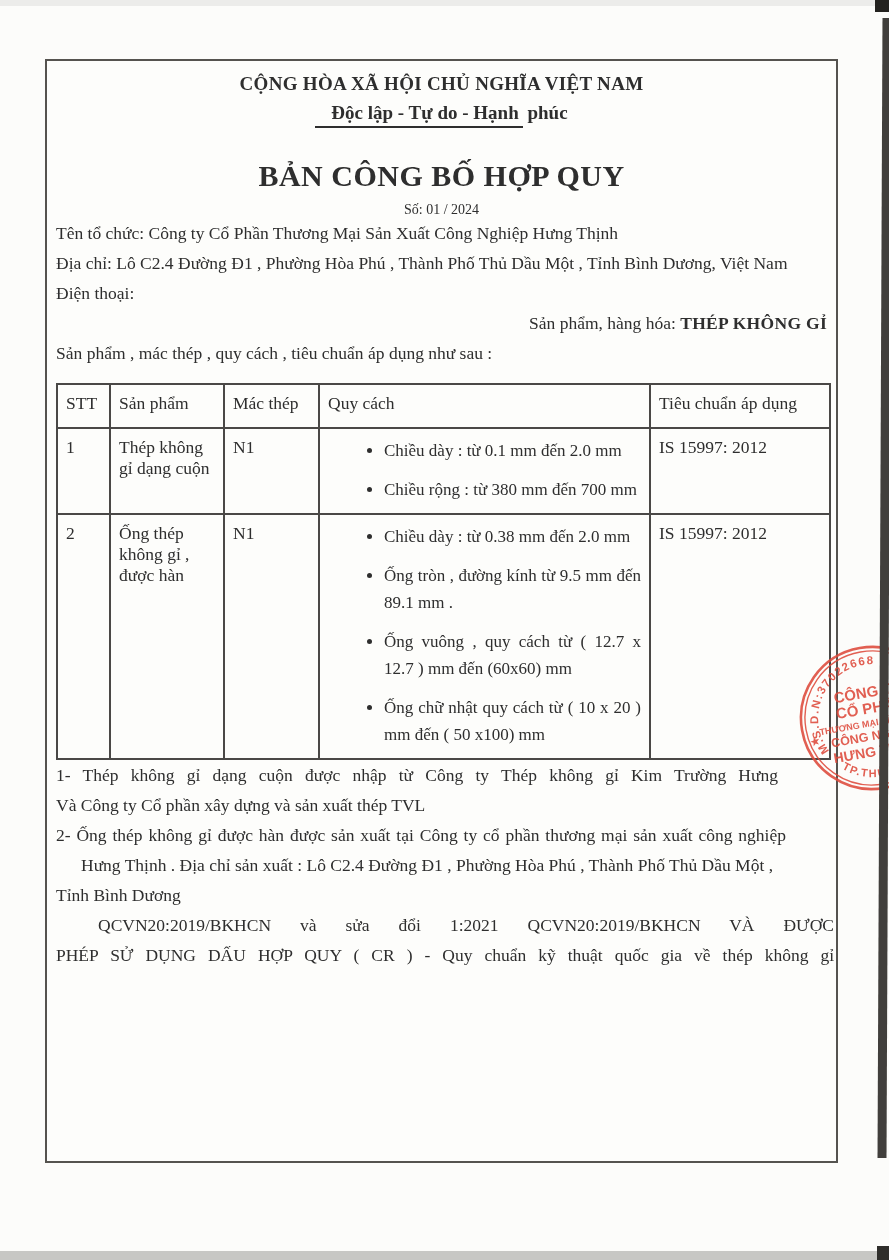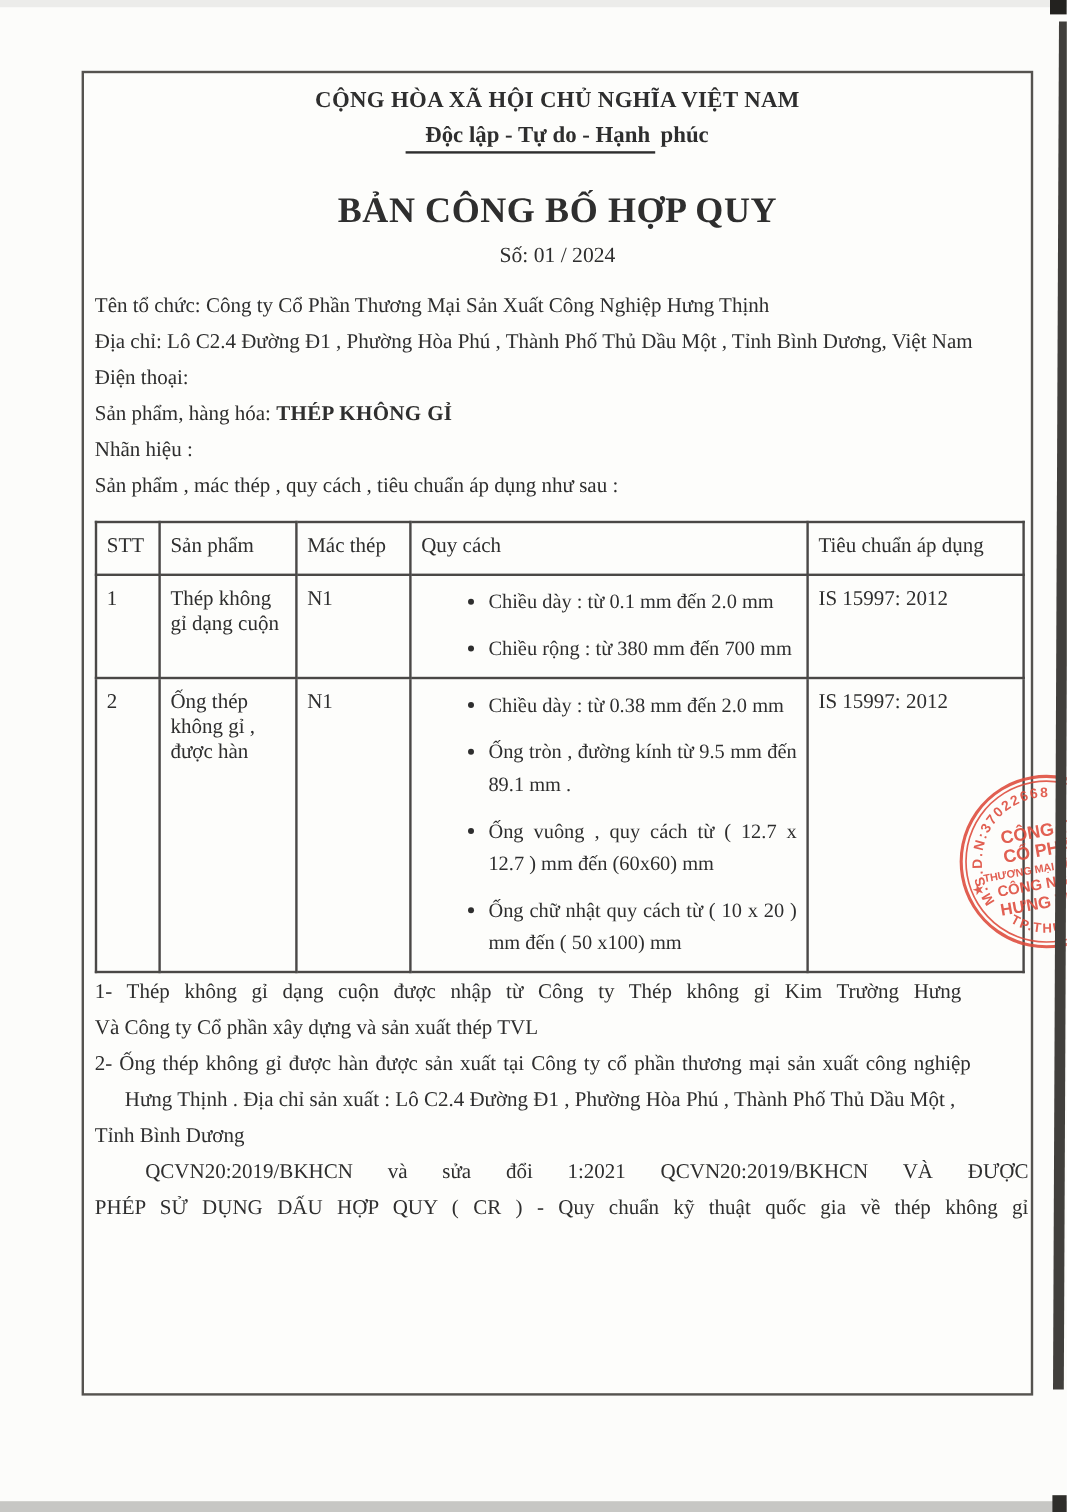--- a/index.html
+++ b/index.html
@@ -9,37 +9,37 @@
     background:#fcfcfa; color:#2e2e2e;
     font-family:"Liberation Serif","DejaVu Serif",serif;
   }
   .scan-top { position:absolute; left:0; top:0; width:889px; height:6px; background:#ececea; }
   .scan-right { position:absolute; left:880px; top:18px; width:9px; height:1140px; background:#413f3c; transform:rotate(0.25deg); }
   .scan-top-right { position:absolute; left:875px; top:0; width:14px; height:12px; background:#23221f; }
   .scan-bottom { position:absolute; left:0; top:1251px; width:889px; height:9px; background:#c7c7c4; }
   .scan-bottom-right { position:absolute; left:877px; top:1246px; width:12px; height:14px; background:#2f2e2b; }
 
   .frame {
-    position:absolute; left:68px; top:59px; width:793px; height:1104px;
+    position:absolute; left:45px; top:59px; width:793px; height:1104px;
     border:2px solid #55534f; background:#fdfdfb;
     padding:8px 9px 0 9px;
   }
 
   .c { text-align:center; }
   .republic { font-size:19px; font-weight:bold; letter-spacing:.3px; margin:4px 0 0; }
   .motto { font-size:19px; font-weight:bold; margin:7px 0 0; }
   .motto .ul { border-bottom:2px solid #2e2e2e; padding:0 4px 3px 16px; }
   .doc-title { font-size:30px; font-weight:bold; letter-spacing:.5px; margin:35px 0 0; }
-  .doc-number { font-size:18px; margin:9px 0 16px; }
+  .doc-number { font-size:14px; margin:9px 0 0; }
 
   p.body-line { font-size:17.5px; line-height:30px; margin:0; }
   .org   { margin:15px 0 0 23px; }
   .addr  { margin:0 0 0 23px; width:732px; text-align:justify; }
   .phone { margin:0 0 0 23px; }
-  .product { margin:7px 0 0 30px; }
+  .product { margin:7px 0 0 30px;text-align:right; }
   .product b { letter-spacing:.3px; }
   .brand { margin:0 0 0 30px; }
   .intro { margin:6px 0 0 30px; }
 
   table.products {
     margin:15px 0 0 0; border-collapse:collapse; table-layout:fixed; width:773px;
     font-size:17.5px;
   }
   table.products th, table.products td {
     border:2px solid #4a4846; vertical-align:top; padding:8px 8px; font-weight:normal; text-align:left;
@@ -75,21 +75,20 @@
   <p class="republic c">CỘNG HÒA XÃ HỘI CHỦ NGHĨA VIỆT NAM</p>
   <p class="motto c"><span class="ul">Độc lập - Tự do - Hạnh</span><span> phúc</span></p>
 
   <p class="doc-title c">BẢN CÔNG BỐ HỢP QUY</p>
   <p class="doc-number c">Số: 01 / 2024</p>
 
   <p class="body-line org">Tên tổ chức: Công ty Cổ Phần Thương Mại Sản Xuất Công Nghiệp Hưng Thịnh</p>
   <p class="body-line addr">Địa chỉ: Lô C2.4 Đường Đ1 , Phường Hòa Phú , Thành Phố Thủ Dầu Một , Tỉnh Bình Dương, Việt Nam</p>
   <p class="body-line phone">Điện thoại:</p>
   <p class="body-line product"><span>Sản phẩm, hàng hóa: </span><b>THÉP KHÔNG GỈ</b></p>
-  <p class="body-line brand">Nhãn hiệu :</p>
   <p class="body-line intro">Sản phẩm , mác thép , quy cách , tiêu chuẩn áp dụng như sau :</p>
 
   <table class="products">
     <colgroup>
       <col style="width:53px">
         <col style="width:114px">
         <col style="width:95px">
         <col style="width:331px">
         <col style="width:180px">
     </colgroup>

